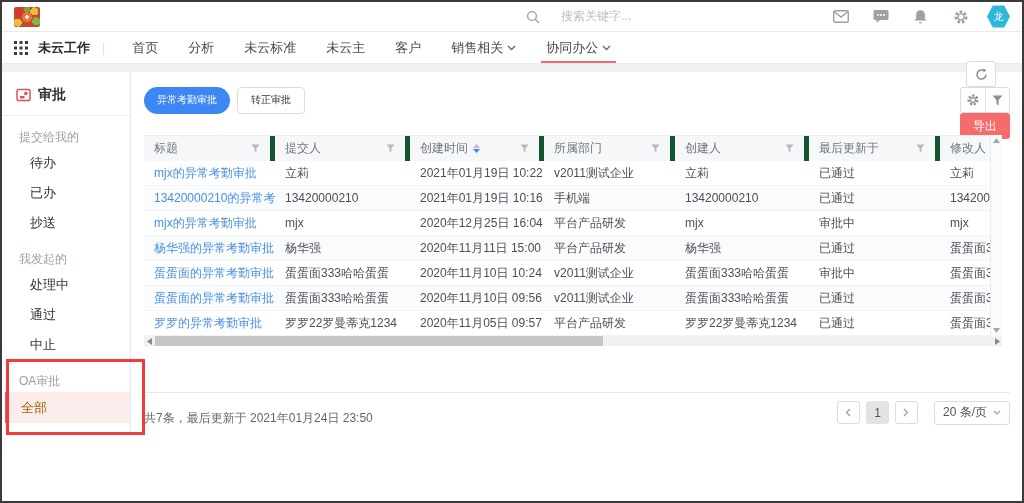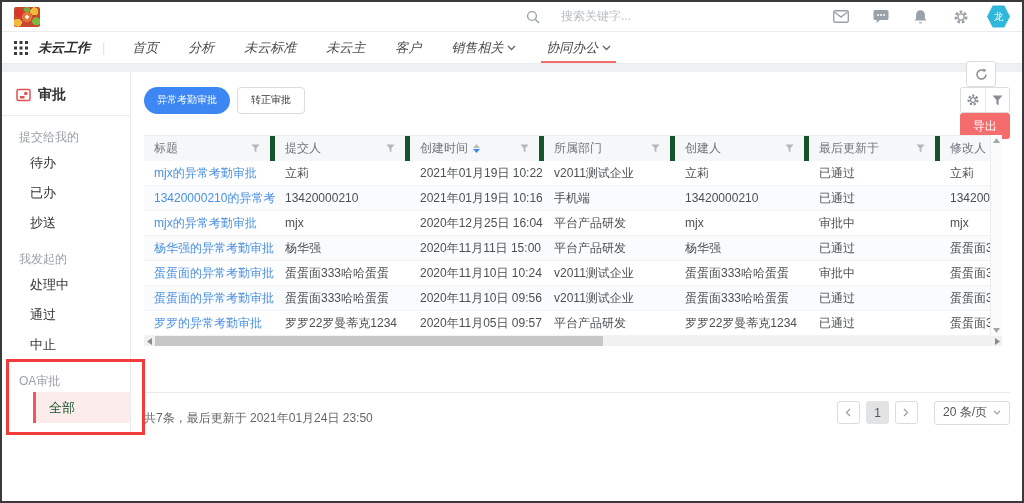--- a/index.html
+++ b/index.html
@@ -19,41 +19,41 @@
       #c8492e; }
   .search { margin-left:auto; display:flex; align-items:center; gap:20px; width:180px; }
   .search .ph { color:#b9bec4; font-size:12px; }
   .top-icons { display:flex; align-items:center; gap:23px; margin-left:128px; color:#9aa1a8; }
   .tico { width:17px; height:17px; display:flex; align-items:center; justify-content:center; cursor:pointer; }
   .avatar { margin-left:18px; width:23px; height:23px; background:#2fb7dc; color:#fff; font-size:10px;
     display:flex; align-items:center; justify-content:center;
     clip-path:polygon(25% 2%,75% 2%,100% 50%,75% 98%,25% 98%,0% 50%); cursor:pointer; }
 
   
-  .navbar { height:32px; display:flex; align-items:stretch; padding:0 12px; border-bottom:1px solid #ebebeb; background:#fff;font-style:italic; }
+  .navbar { height:32px; display:flex; align-items:stretch; padding:0 12px; border-bottom:1px solid #ebebeb; background:#fff; }
   .nav-left { display:flex; align-items:center; }
   .gridico { width:14px; height:14px; margin-right:10px; cursor:pointer; }
   .workspace { font-size:13px; font-weight:bold; color:#2b2b2b; cursor:pointer; }
   .nav-sep { color:#ddd; margin:0 12px; font-size:12px; }
   .nav-item { display:flex; align-items:center; gap:4px; padding:0 15px; font-size:13px; color:#4a4a4a; position:relative; cursor:pointer; }
   .nav-item .underline { position:absolute; left:10px; right:10px; bottom:0; height:2px; background:#f56c6c; }
 
   .strip { height:8px; background:#eef0f2; }
 
   
   .content { display:flex; height:360px; background:#fff; }
 
   
   .sidebar { width:129px; border-right:1px solid #e9e9e9; padding-top:10px; position:relative; background:#fff; }
   .sb-header { display:flex; align-items:center; gap:7px; padding:0 14px; height:26px; }
   .sb-title { font-size:14px; font-weight:bold; color:#333; }
   .sb-divider { border-bottom:1px solid #ededed; margin-top:7px; }
   .sb-group-label { font-size:12px; color:#9aa0a6; padding-left:17px; height:22px; line-height:22px; margin-top:10px; }
   .sb-item { font-size:13px; color:#333; padding-left:28px; height:30px; line-height:30px; cursor:pointer; }
-  .sb-item.selected { margin-left:31px; padding-left:13px; background:#fdecec; color:#14532d; border-left:3px solid #f5575e; height:31px; line-height:31px; }
+  .sb-item.selected { margin-left:3px; padding-left:13px; background:#fdecec; color:#a16207; border-left:3px solid #f5575e; height:31px; line-height:31px; }
 
   
   .annotation { position:absolute; left:4px; top:357px; width:139px; height:76px; border:3px solid #f23c3c; z-index:6; pointer-events:none; }
 
   
   .main { flex:1; position:relative; background:#fff; }
   .toolbar { display:flex; align-items:center; margin:14px 12px 0 13px; height:28px; }
   .tab { font-size:10px; height:27px; display:flex; align-items:center; padding:0 13px; cursor:pointer; }
   .tab.active { background:#3d87f5; color:#fff; border-radius:15px; }
   .tab.plain { background:#fff; color:#333; border:1px solid #dcdcdc; border-radius:4px; margin-left:7px; }

